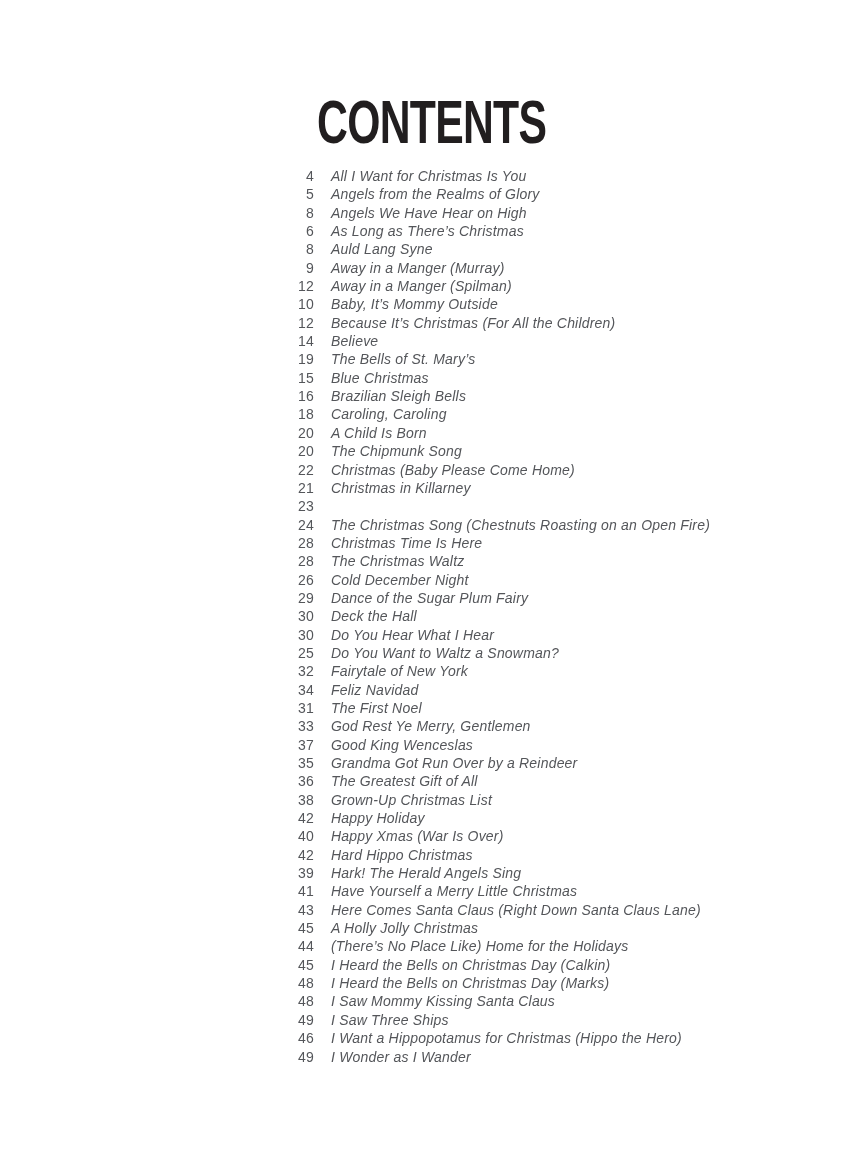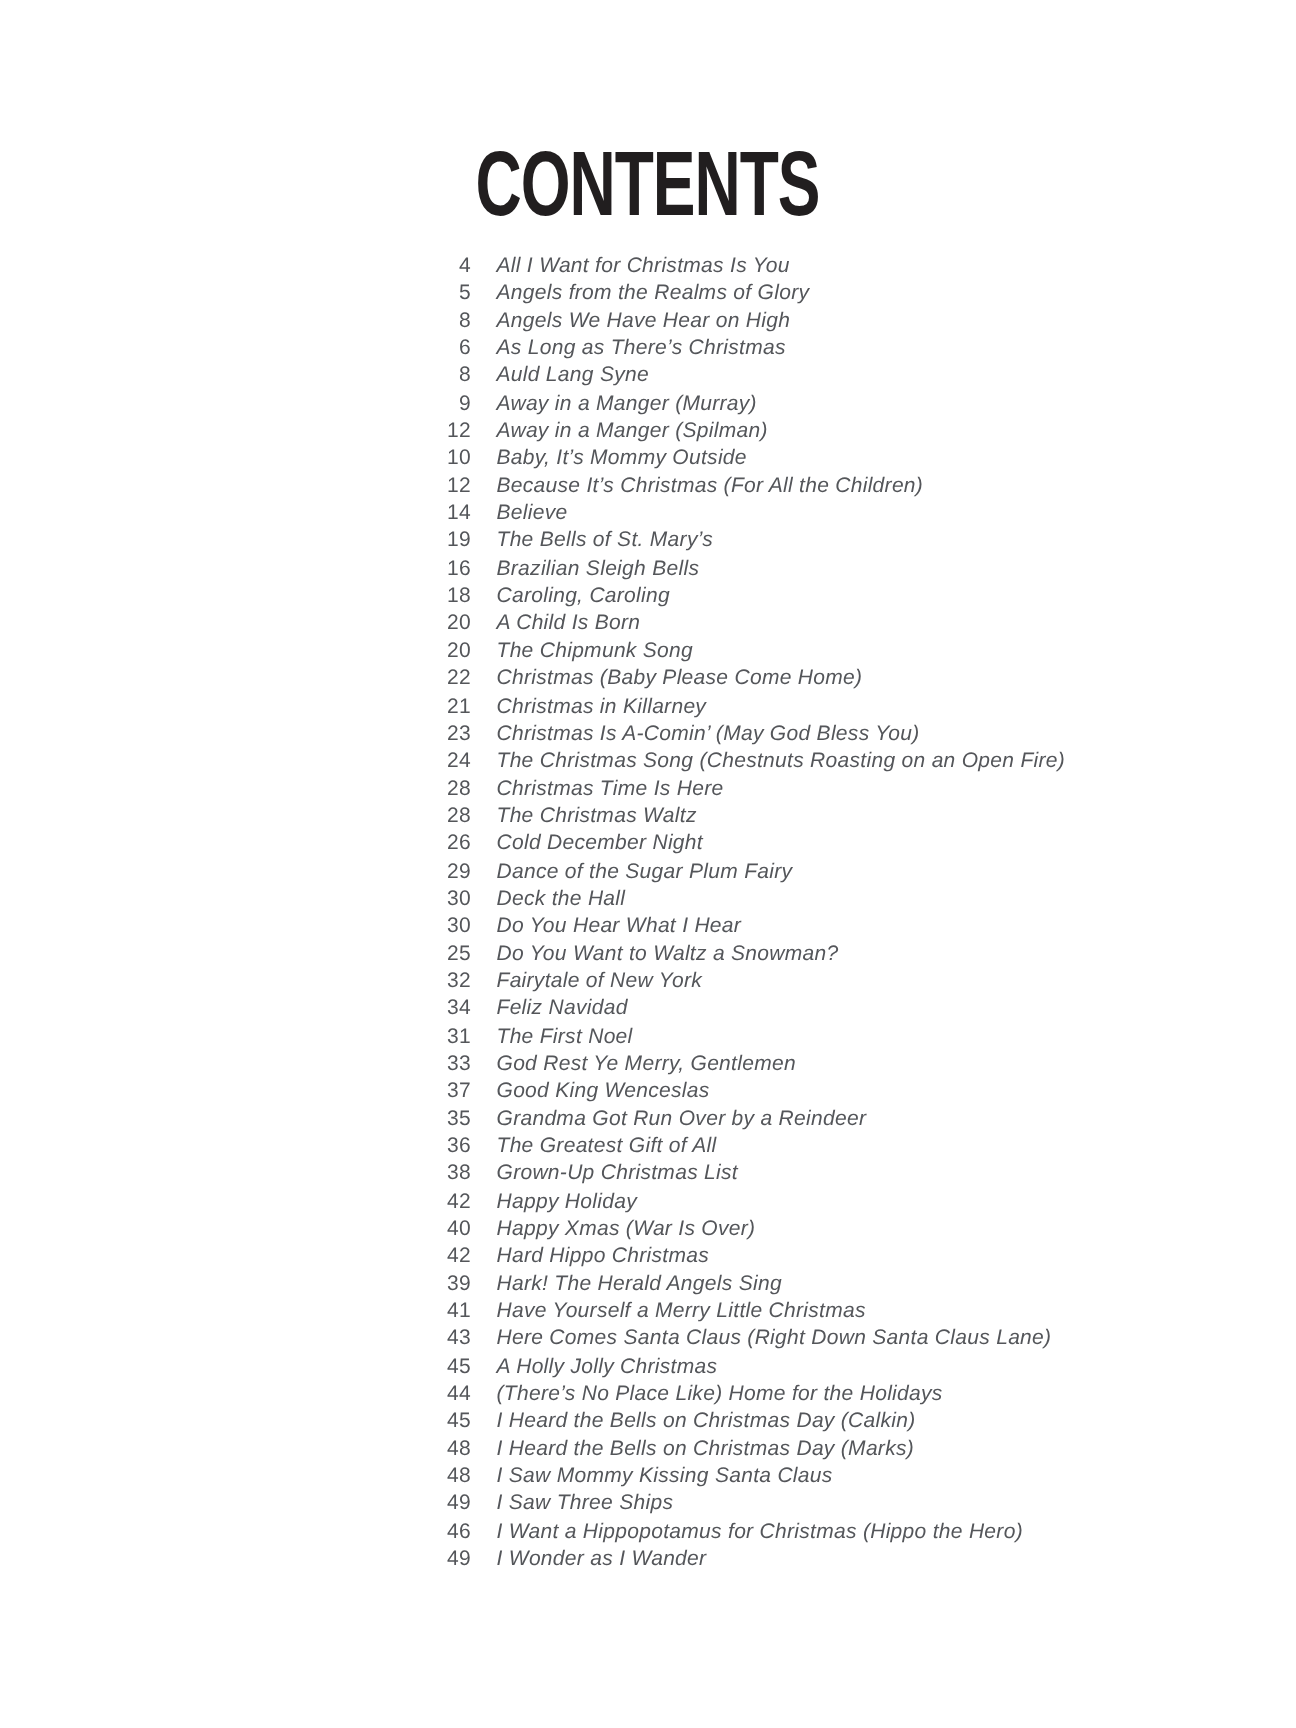--- a/index.html
+++ b/index.html
@@ -102,20 +102,24 @@
       </div>
       <div class="row">
         <span class="num">14</span>
         <span class="song">Believe</span>
       </div>
       <div class="row">
         <span class="num">19</span>
         <span class="song">The Bells of St. Mary’s</span>
       </div>
       <div class="row">
+        <span class="num">15</span>
+        <span class="song">Blue Christmas</span>
+      </div>
+      <div class="row">
         <span class="num">16</span>
         <span class="song">Brazilian Sleigh Bells</span>
       </div>
       <div class="row">
         <span class="num">18</span>
         <span class="song">Caroling, Caroling</span>
       </div>
       <div class="row">
         <span class="num">20</span>
         <span class="song">A Child Is Born</span>
@@ -127,21 +131,20 @@
       <div class="row">
         <span class="num">22</span>
         <span class="song">Christmas (Baby Please Come Home)</span>
       </div>
       <div class="row">
         <span class="num">21</span>
         <span class="song">Christmas in Killarney</span>
       </div>
       <div class="row">
         <span class="num">23</span>
-        <span class="song">Christmas Is A-Comin’ (May God Bless You)</span>
       </div>
       <div class="row">
         <span class="num">24</span>
         <span class="song">The Christmas Song (Chestnuts Roasting on an Open Fire)</span>
       </div>
       <div class="row">
         <span class="num">28</span>
         <span class="song">Christmas Time Is Here</span>
       </div>
       <div class="row">

